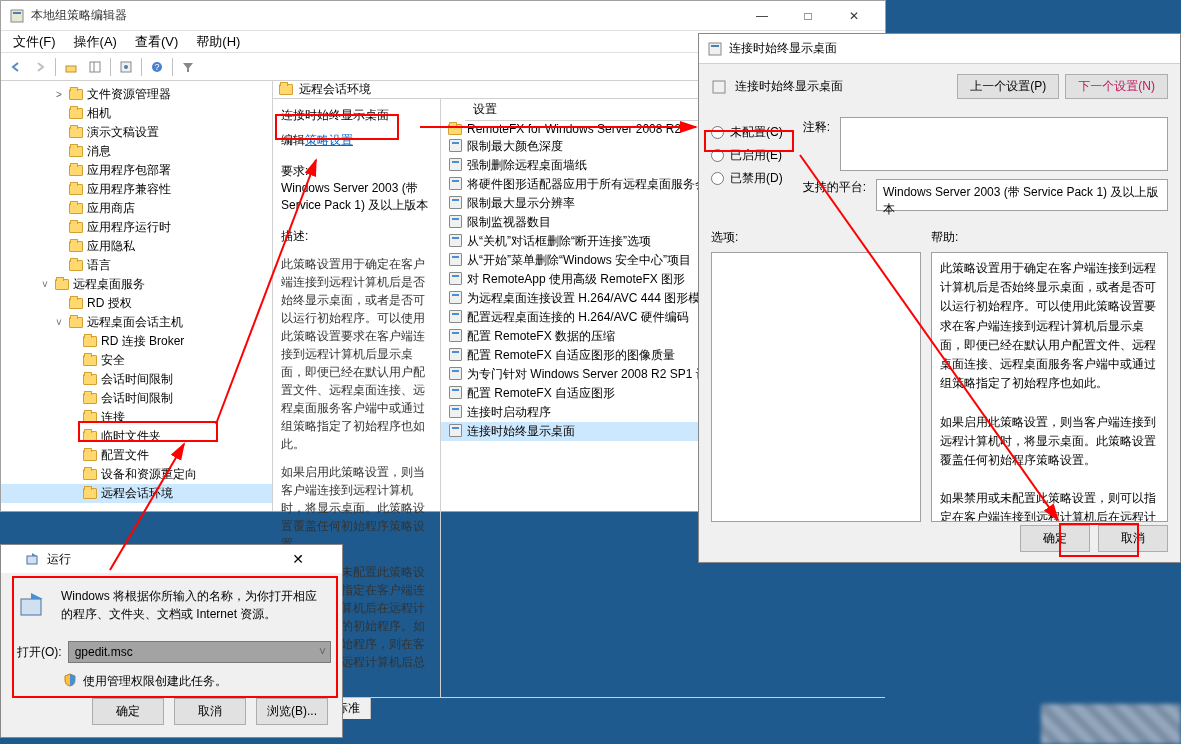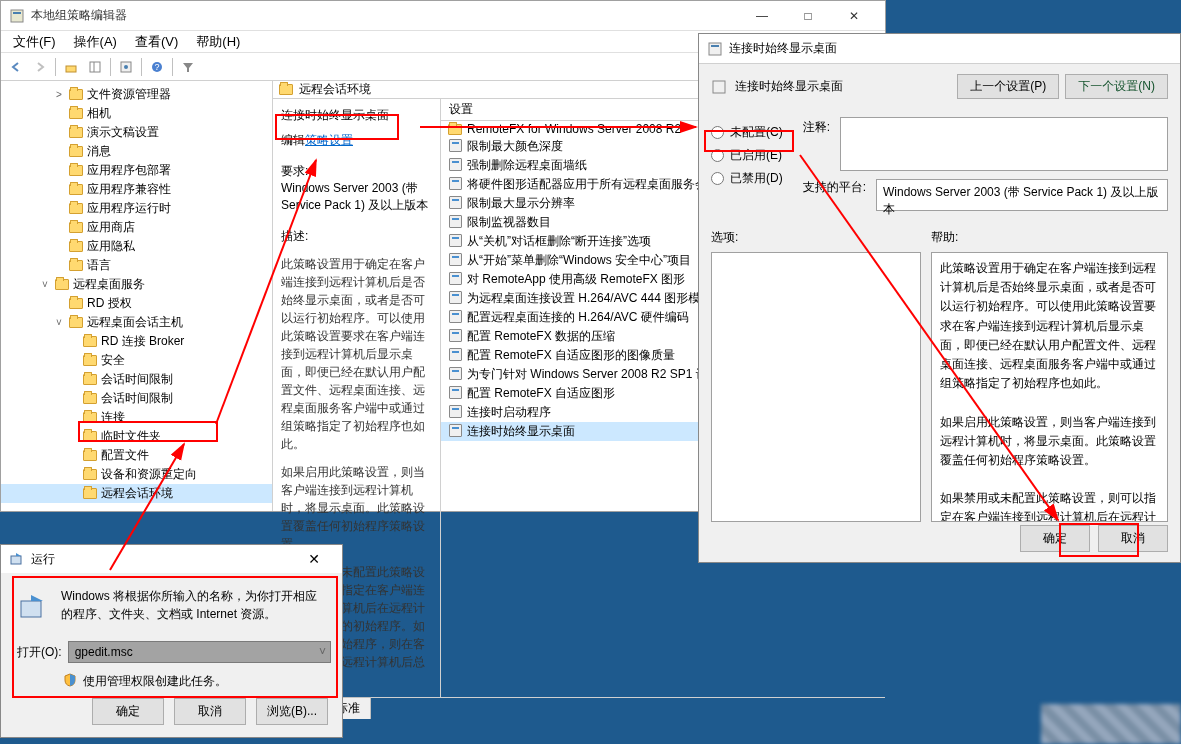--- a/index.html
+++ b/index.html
@@ -33,61 +33,61 @@
 .right-panel { flex: 1; display: flex; flex-direction: column; }
 .path-bar { height: 24px; border-bottom: 1px solid #d0d0d0; display: flex; align-items: center; padding: 0 6px; background: #fff; }
 .path-bar .folder-icon { margin-right: 6px; }
 .detail-area { flex: 1; display: flex; }
 .desc-panel { width: 168px; border-right: 1px solid #d0d0d0; padding: 8px; overflow: hidden; }
 .desc-title { font-size: 12px; margin-bottom: 8px; }
 .desc-link { color: #0066cc; text-decoration: underline; font-size: 12px; }
 .desc-sub { margin-top: 14px; font-size: 12px; }
 .desc-text { margin-top: 10px; font-size: 12px; line-height: 1.5; color: #333; }
 .list-panel { flex: 1; overflow: auto; }
-.list-header { height: 22px; border-bottom: 1px solid #d0d0d0; display: flex; align-items: center; padding: 0 8px; font-size: 12px; background: #fff; }
+.list-header { height: 22px; border-bottom: 1px solid #d0d0d0; display: flex; align-items: center; padding: 0 8px; font-size: 12px; background: #fff; margin-left: 24px; }
 .list-item { display: flex; align-items: flex-start; padding: 1px 6px; font-size: 12px; }
 .list-item.selected { background: #cce8ff; }
 .list-icon { width: 16px; height: 14px; margin-right: 4px; display: inline-flex; align-items: center; justify-content: center; }
 .setting-icon { display: inline-block; width: 13px; height: 13px; background: #f0f0f0; border: 1px solid #888; border-radius: 1px; position: relative; }
 .setting-icon::after { content: ''; position: absolute; top: 2px; left: 2px; right: 2px; height: 2px; background: #4a90d0; }
 .tabs-bottom { height: 22px; border-top: 1px solid #d0d0d0; display: flex; align-items: flex-end; padding: 0 4px; }
 .tab { padding: 2px 10px; border: 1px solid #c0c0c0; border-bottom: none; font-size: 12px; background: #f0f0f0; margin-right: 2px; }
 .tab.active { background: #fff; }
 
 
 .policy-dialog { position: absolute; left: 698px; top: 33px; width: 483px; height: 530px; background: #f0f0f0; border: 1px solid #888; }
 .policy-titlebar { height: 30px; background: #fff; display: flex; align-items: center; padding: 0 8px; border-bottom: 1px solid #d0d0d0; }
 .policy-body { padding: 10px 12px; }
 .policy-name-row { display: flex; align-items: center; gap: 8px; margin-bottom: 10px; }
 .nav-btns { display: flex; gap: 6px; margin-left: auto; }
 .nav-btn { padding: 3px 12px; border: 1px solid #adadad; background: #e1e1e1; font-size: 12px; }
-.nav-btn.disabled { color: #14532d; }
+.nav-btn.disabled { color: #be185d; }
 .radio-group { margin: 12px 0; }
 .radio-row { display: flex; align-items: center; gap: 4px; padding: 3px 0; font-size: 12px; }
 .radio-row input { margin-right: 2px; }
 .comment-row { display: flex; align-items: flex-start; margin: 8px 0; gap: 10px; }
 .comment-row label { font-size: 12px; padding-top: 2px; }
 .comment-box { flex: 1; height: 54px; border: 1px solid #a0a0a0; background: #fff; }
 .platform-row { display: flex; align-items: flex-start; margin: 8px 0; gap: 10px; }
 .platform-box { flex: 1; height: 32px; border: 1px solid #a0a0a0; background: #fff; padding: 4px 6px; font-size: 12px; }
 .lower-area { display: flex; gap: 10px; margin-top: 10px; }
 .options-col { width: 210px; }
 .help-col { flex: 1; }
 .col-label { font-size: 12px; margin-bottom: 6px; }
 .options-box { height: 270px; border: 1px solid #a0a0a0; background: #fff; }
 .help-box { height: 270px; border: 1px solid #a0a0a0; background: #fff; padding: 6px 8px; font-size: 12px; line-height: 1.6; overflow: hidden; }
 .dialog-buttons { position: absolute; right: 12px; bottom: 10px; display: flex; gap: 8px; }
 .dlg-btn { padding: 4px 22px; border: 1px solid #adadad; background: #e1e1e1; font-size: 12px; }
 
 
 .run-dialog { position: absolute; left: 0; top: 544px; width: 343px; height: 194px; background: #f0f0f0; border: 1px solid #888; }
-.run-titlebar { height: 28px; background: #fff; display: flex; align-items: center; padding: 0 8px; }
+.run-titlebar { height: 28px; background: #fff; display: flex; align-items: center; padding: 0 24px; }
 .run-close { margin-left: auto; width: 40px; text-align: center; font-size: 14px; }
 .run-body { padding: 14px 16px; }
-.run-desc-row { display: flex; gap: 12px; align-items: flex-end; }
+.run-desc-row { display: flex; gap: 12px; align-items: center; }
 .run-icon { width: 32px; height: 32px; flex-shrink: 0; }
 .run-desc { font-size: 12px; line-height: 1.5; }
 .run-input-row { display: flex; align-items: center; margin-top: 18px; gap: 6px; }
 .run-input-row label { font-size: 12px; }
 .run-input { flex: 1; border: 1px solid #7a7a7a; padding: 3px 6px; font-size: 12px; background: #a3a3a3; }
 .run-shield-row { display: flex; align-items: flex-end; margin-top: 10px; font-size: 12px; gap: 6px; padding-left: 46px; }
 .run-buttons { position: absolute; right: 14px; bottom: 12px; display: flex; gap: 10px; }
 .run-btn { width: 72px; padding: 4px 0; border: 1px solid #adadad; background: #e1e1e1; font-size: 12px; text-align: center; }
 
 
@@ -215,29 +215,29 @@
             <span class="folder-icon"></span>
           </span>
           <span>应用程序兼容性</span>
         </div>
         <div class="tree-item">
           <span class="tree-indent" style="width:48px"></span>
           <span class="tree-expand"></span>
           <span class="tree-icon">
             <span class="folder-icon"></span>
           </span>
+          <span>应用商店</span>
+        </div>
+        <div class="tree-item">
+          <span class="tree-indent" style="width:48px"></span>
+          <span class="tree-expand"></span>
+          <span class="tree-icon">
+            <span class="folder-icon"></span>
+          </span>
           <span>应用程序运行时</span>
-        </div>
-        <div class="tree-item">
-          <span class="tree-indent" style="width:48px"></span>
-          <span class="tree-expand"></span>
-          <span class="tree-icon">
-            <span class="folder-icon"></span>
-          </span>
-          <span>应用商店</span>
         </div>
         <div class="tree-item">
           <span class="tree-indent" style="width:48px"></span>
           <span class="tree-expand"></span>
           <span class="tree-icon">
             <span class="folder-icon"></span>
           </span>
           <span>应用隐私</span>
         </div>
         <div class="tree-item">

